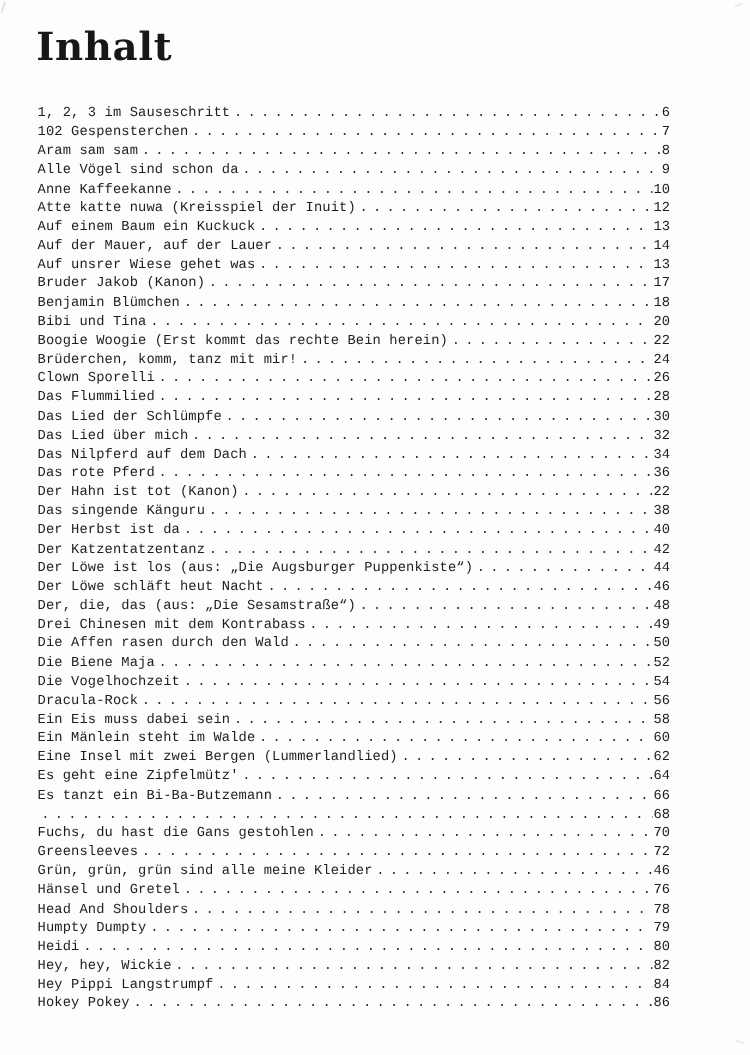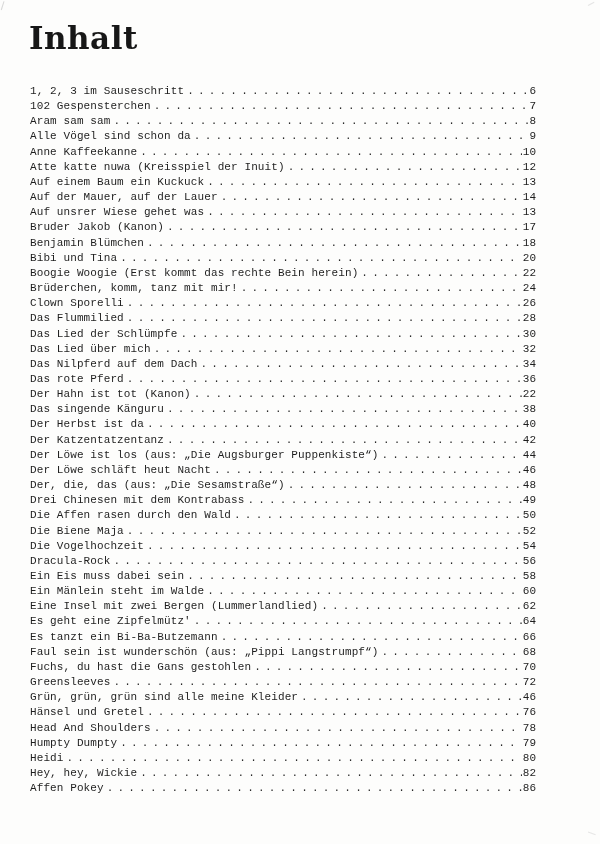--- a/index.html
+++ b/index.html
@@ -274,21 +274,20 @@
         <span class="t">Es geht eine Zipfelmütz'</span>
         <span class="leader"></span>
         <span class="num">64</span>
       </div>
       <div class="row">
         <span class="t">Es tanzt ein Bi-Ba-Butzemann</span>
         <span class="leader"></span>
         <span class="num">66</span>
       </div>
       <div class="row">
-        <span class="t">Faul sein ist wunderschön (aus: „Pippi Langstrumpf“)</span>
         <span class="leader"></span>
         <span class="num">68</span>
       </div>
       <div class="row">
         <span class="t">Fuchs, du hast die Gans gestohlen</span>
         <span class="leader"></span>
         <span class="num">70</span>
       </div>
       <div class="row">
         <span class="t">Greensleeves</span>
@@ -319,21 +318,26 @@
         <span class="t">Heidi</span>
         <span class="leader"></span>
         <span class="num">80</span>
       </div>
       <div class="row">
         <span class="t">Hey, hey, Wickie</span>
         <span class="leader"></span>
         <span class="num">82</span>
       </div>
       <div class="row">
-        <span class="t">Affen Pokey</span>
+        <span class="t">Hey Pippi Langstrumpf</span>
+        <span class="leader"></span>
+        <span class="num">84</span>
+      </div>
+      <div class="row">
+        <span class="t">Hokey Pokey</span>
         <span class="leader"></span>
         <span class="num">86</span>
       </div>
     </div>
   <div class="artifact artifact-tl"></div>
   <div class="artifact artifact-tr"></div>
   <div class="artifact artifact-br"></div>
 </div>
 
 </body></html>

